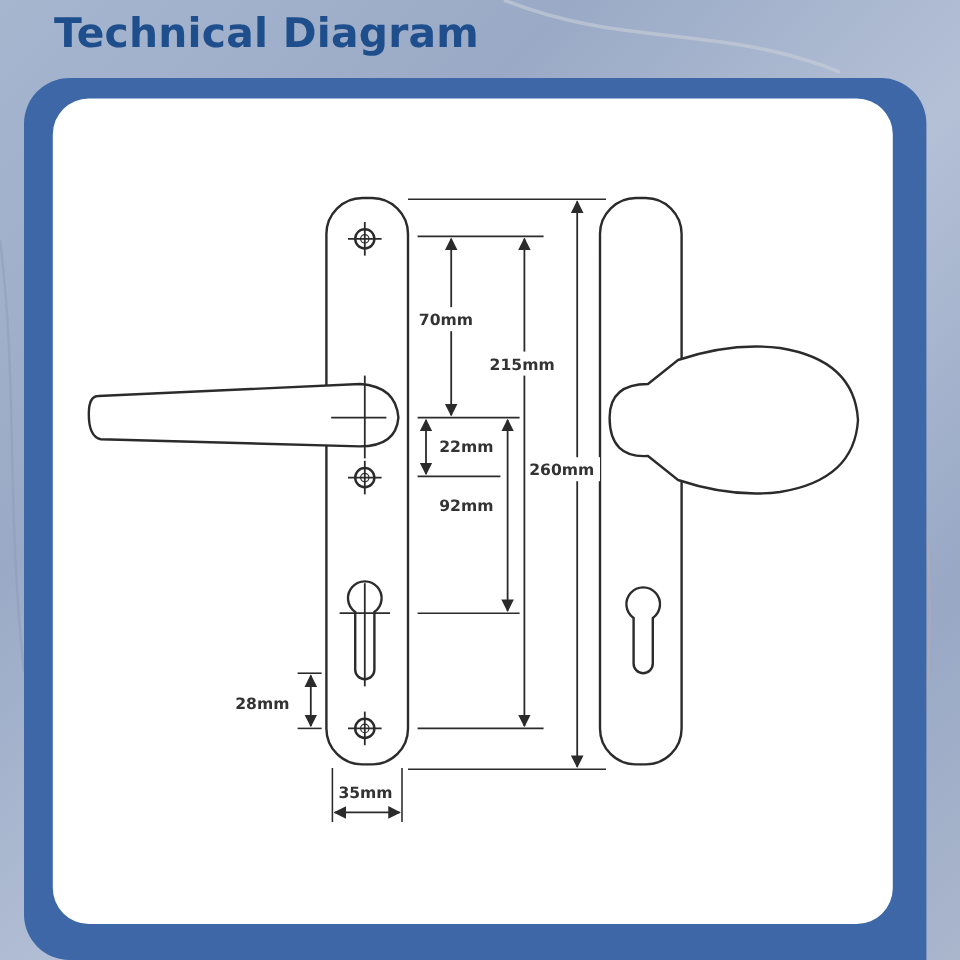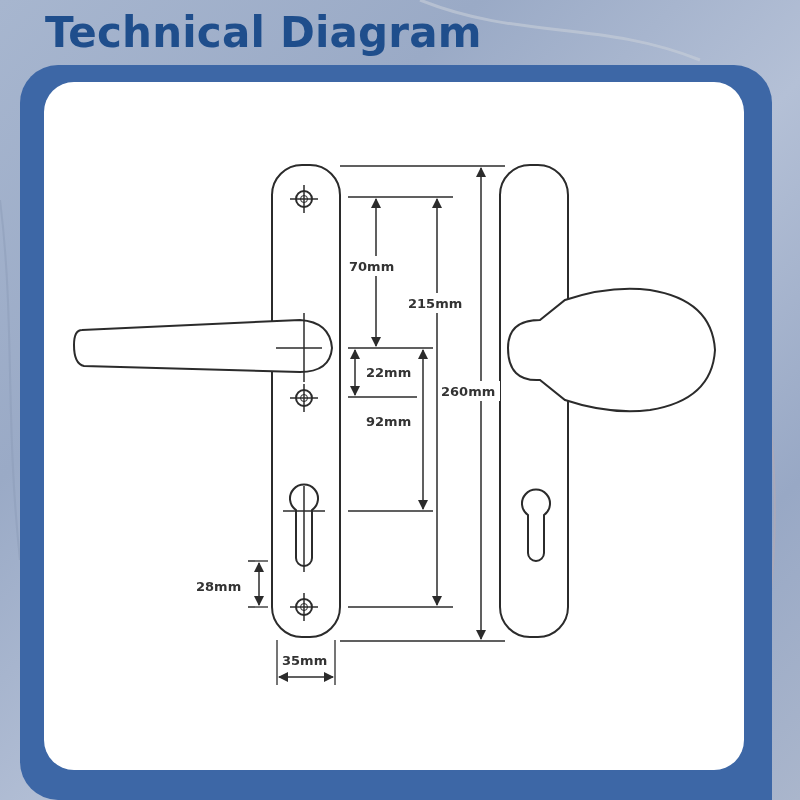--- a/index.html
+++ b/index.html
@@ -1,21 +1,21 @@
 <!DOCTYPE html>
 <html><head>
 <meta charset="utf-8">
 <style>
   html,body{margin:0;padding:0;}
   body{width:800px;height:800px;overflow:hidden;position:relative;
     background:linear-gradient(135deg,#a7b6cf 0%,#9aaac6 30%,#b4c0d6 55%,#98a8c5 80%,#aab6cc 100%);
     font-family:"Liberation Sans",sans-serif;}
   .marble{position:absolute;inset:0;pointer-events:none;}
   .title{position:absolute;left:45px;top:8px;font-family:"DejaVu Sans",sans-serif;font-weight:bold;
-    font-size:42px;letter-spacing:0.2px;color:#1f4e8c;margin:0;}
+    font-size:34px;letter-spacing:0.2px;color:#1f4e8c;margin:0;}
   .frame{position:absolute;left:20px;top:65px;width:752px;height:735px;background:#3d67a6;
     border-radius:38px 38px 0 38px;}
   .card{position:absolute;left:44px;top:82px;width:700px;height:688px;background:#fff;border-radius:30px;overflow:hidden;}
   svg.diagram{position:absolute;left:0;top:0;}
   .lbl{font-family:"DejaVu Sans",sans-serif;font-size:13px;font-weight:bold;fill:#333;}
 </style>
 </head>
 <body>
 
 <svg class="marble" width="800" height="800">

